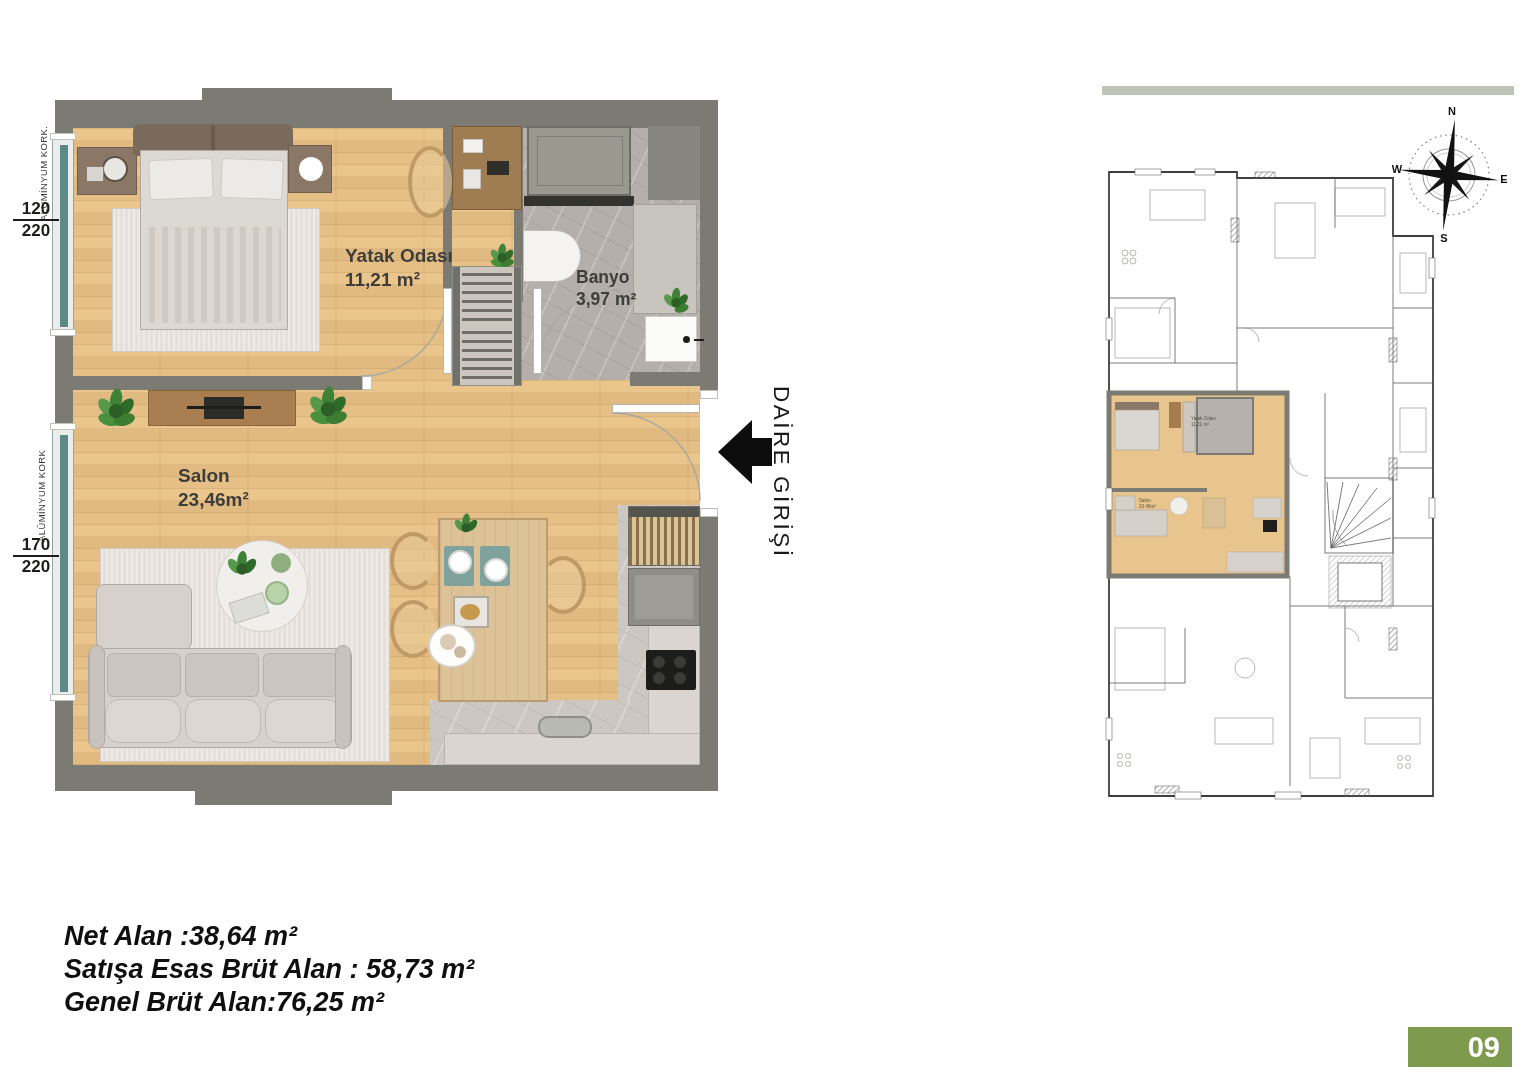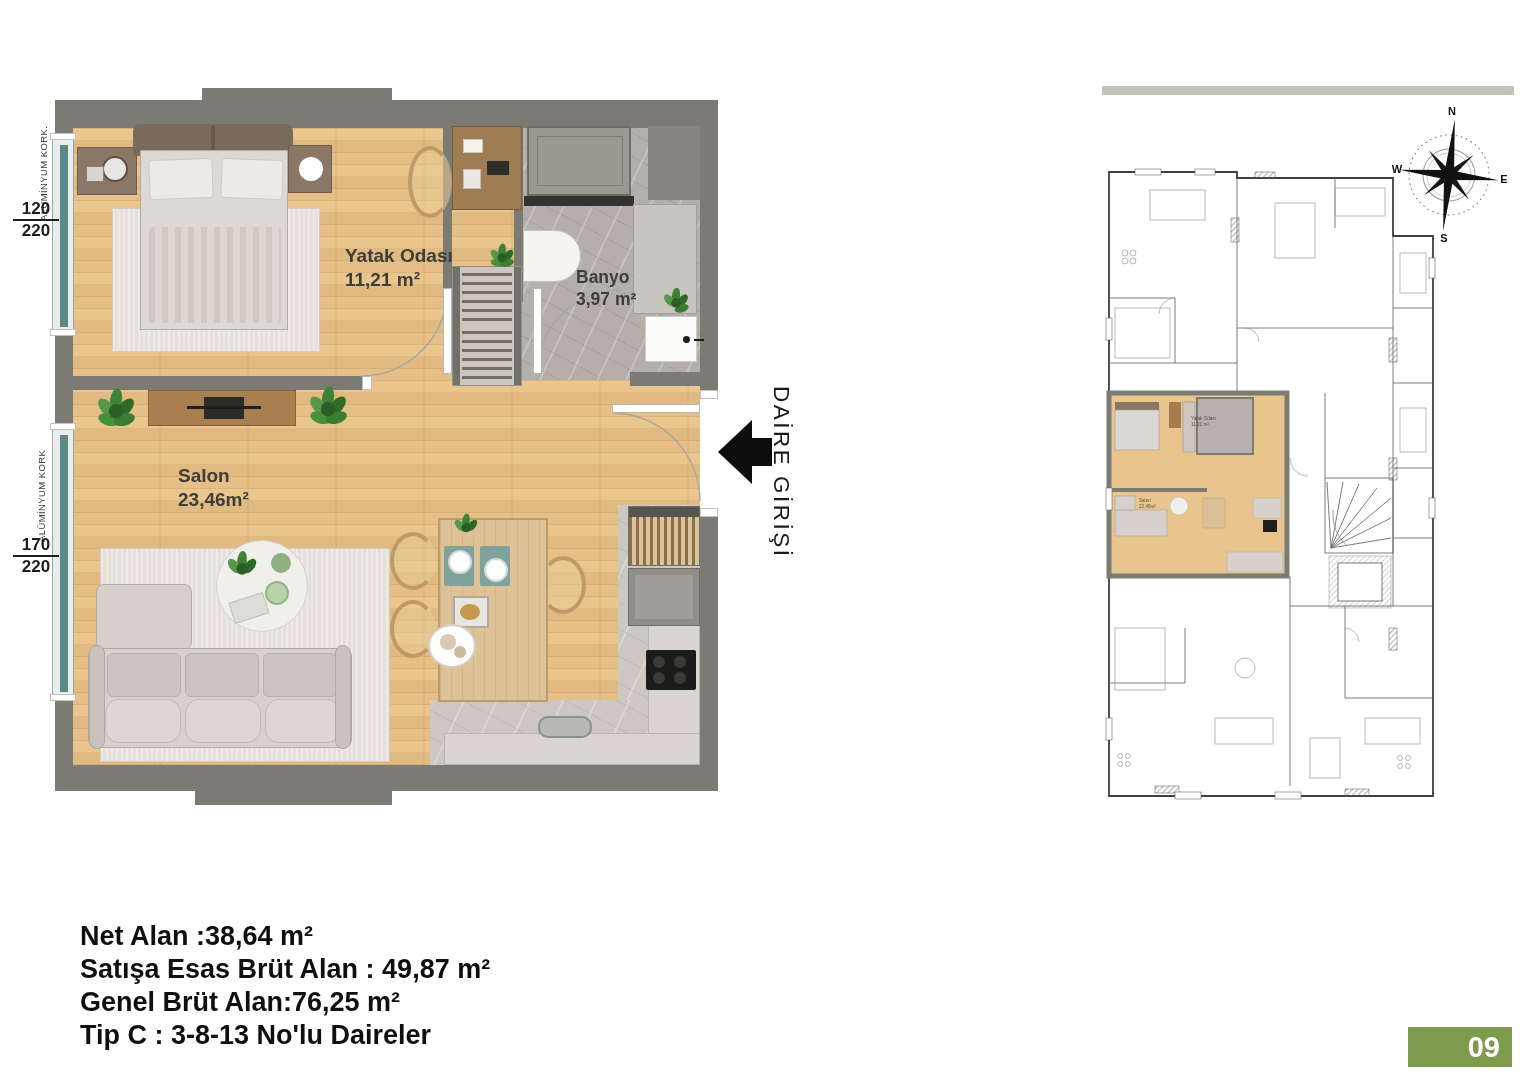--- a/index.html
+++ b/index.html
@@ -419,24 +419,23 @@
       <rect x="334" y="340" width="6" height="20" fill="#fff" stroke="#666" stroke-width="0.6"></rect>
       <rect x="80" y="634" width="26" height="7" fill="#fff" stroke="#666" stroke-width="0.6"></rect>
       <rect x="180" y="634" width="26" height="7" fill="#fff" stroke="#666" stroke-width="0.6"></rect>
       <rect x="11" y="160" width="6" height="22" fill="#fff" stroke="#666" stroke-width="0.6"></rect>
       <rect x="11" y="330" width="6" height="22" fill="#fff" stroke="#666" stroke-width="0.6"></rect>
       <rect x="11" y="560" width="6" height="22" fill="#fff" stroke="#666" stroke-width="0.6"></rect>
     </g>
   </svg>
 
 
-  <div class="abs" style="left:80px;top:920px;">
+  <div class="abs" style="left:64px;top:920px;font-style:italic;">
     <div class="info-line">Net Alan :38,64 m²</div>
-    <div class="info-line">Satışa Esas Brüt Alan : 49,87 m²</div>
+    <div class="info-line">Satışa Esas Brüt Alan : 58,73 m²</div>
     <div class="info-line">Genel Brüt Alan:76,25 m²</div>
-    <div class="info-line">Tip C : 3-8-13 No'lu Daireler</div>
   </div>
 
   <div class="abs badge" style="left:1408px;top:1027px;width:104px;height:40px;line-height:40px;padding-right:12px;">
     <span>09</span>
   </div>
 
 </div>
 
 </body></html>

